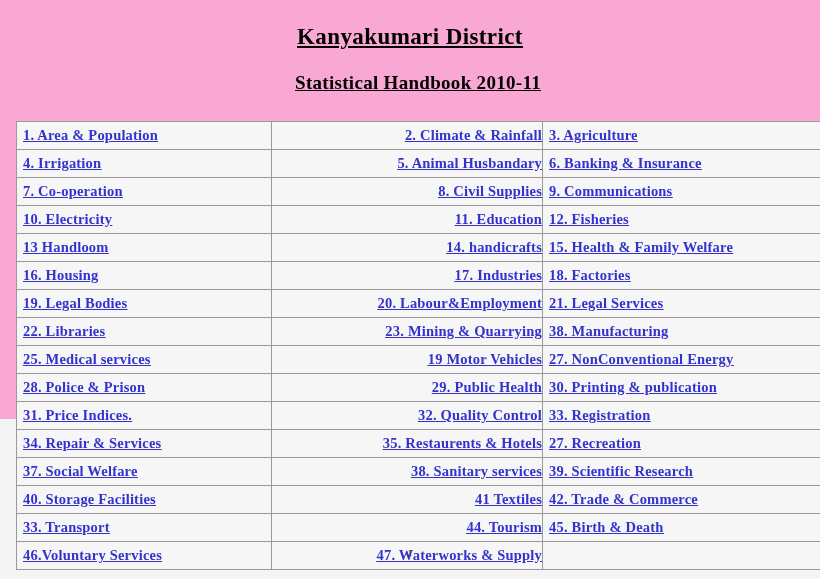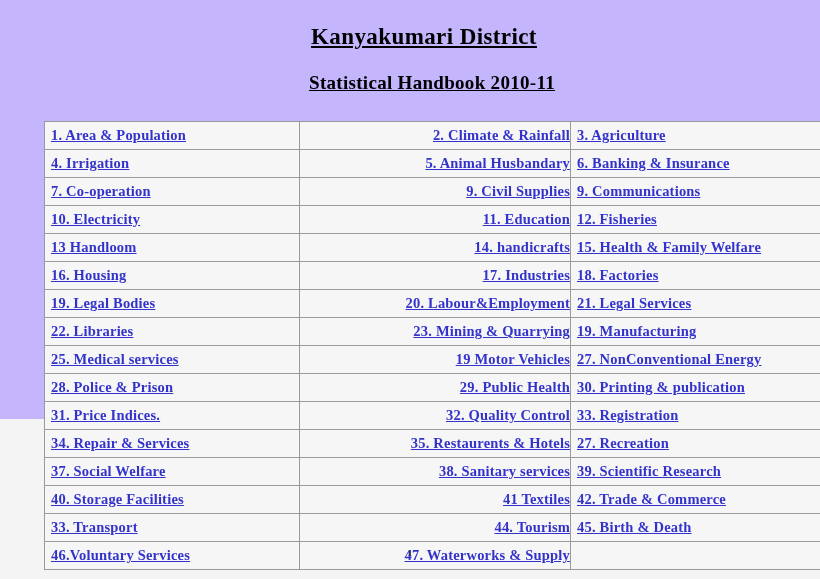--- a/index.html
+++ b/index.html
@@ -12,22 +12,21 @@
     background: #f4f4f4;
     font-family: "Liberation Serif", "DejaVu Serif", serif;
     overflow: hidden;
   }
 
   .page {
     position: relative;
     width: 820px;
     height: 419px;
     box-sizing: border-box;
-    background: #c4b5fd;
-    padding-left: 28px;
+    background: #f9a8d4;
   }
 
   .title-block {
     padding-top: 24px;
     text-align: center;
   }
 
   .doc-title {
     font-size: 23px;
     font-weight: bold;
@@ -60,20 +59,21 @@
     border: 1px solid #8a8a8a;
     background: #f6f6f6;
   }
 
   table.index-table td {
     border: 1px solid #9a9a9a;
     height: 24px;
     padding: 1px 0 2px 6px;
     vertical-align: middle;
     background: #f6f6f6;
+    text-decoration: underline;
   }
 
   table.index-table td.col-1 { width: 248px; }
   table.index-table td.col-2 { width: 264px; text-align: right; }
   table.index-table td.col-3 { width: 276px; }
 
   a.index-link {
     color: #3333cc;
     font-size: 14.5px;
     font-weight: bold;
@@ -116,21 +116,21 @@
             <td class="col-2"><a class="index-link">2. Climate &amp; Rainfall</a></td>
             <td class="col-3"><a class="index-link">3. Agriculture</a></td>
           </tr>
           <tr>
             <td class="col-1"><a class="index-link">4. Irrigation</a></td>
             <td class="col-2"><a class="index-link">5. Animal Husbandary</a></td>
             <td class="col-3"><a class="index-link">6. Banking &amp; Insurance</a></td>
           </tr>
           <tr>
             <td class="col-1"><a class="index-link">7. Co-operation</a></td>
-            <td class="col-2"><a class="index-link">9. Civil Supplies</a></td>
+            <td class="col-2"><a class="index-link">8. Civil Supplies</a></td>
             <td class="col-3"><a class="index-link">9. Communications</a></td>
           </tr>
           <tr>
             <td class="col-1"><a class="index-link">10. Electricity</a></td>
             <td class="col-2"><a class="index-link">11. Education</a></td>
             <td class="col-3"><a class="index-link">12. Fisheries</a></td>
           </tr>
           <tr>
             <td class="col-1"><a class="index-link">13 Handloom</a></td>
             <td class="col-2"><a class="index-link">14. handicrafts</a></td>
@@ -142,21 +142,21 @@
             <td class="col-3"><a class="index-link">18. Factories</a></td>
           </tr>
           <tr>
             <td class="col-1"><a class="index-link">19. Legal Bodies</a></td>
             <td class="col-2"><a class="index-link">20. Labour&amp;Employment</a></td>
             <td class="col-3"><a class="index-link">21. Legal Services</a></td>
           </tr>
           <tr>
             <td class="col-1"><a class="index-link">22. Libraries</a></td>
             <td class="col-2"><a class="index-link">23. Mining &amp; Quarrying</a></td>
-            <td class="col-3"><a class="index-link">19. Manufacturing</a></td>
+            <td class="col-3"><a class="index-link">38. Manufacturing</a></td>
           </tr>
           <tr>
             <td class="col-1"><a class="index-link">25. Medical services</a></td>
             <td class="col-2"><a class="index-link">19 Motor Vehicles</a></td>
             <td class="col-3"><a class="index-link">27. NonConventional Energy</a></td>
           </tr>
           <tr>
             <td class="col-1"><a class="index-link">28. Police &amp; Prison</a></td>
             <td class="col-2"><a class="index-link">29. Public Health</a></td>
             <td class="col-3"><a class="index-link">30. Printing &amp; publication</a></td>

